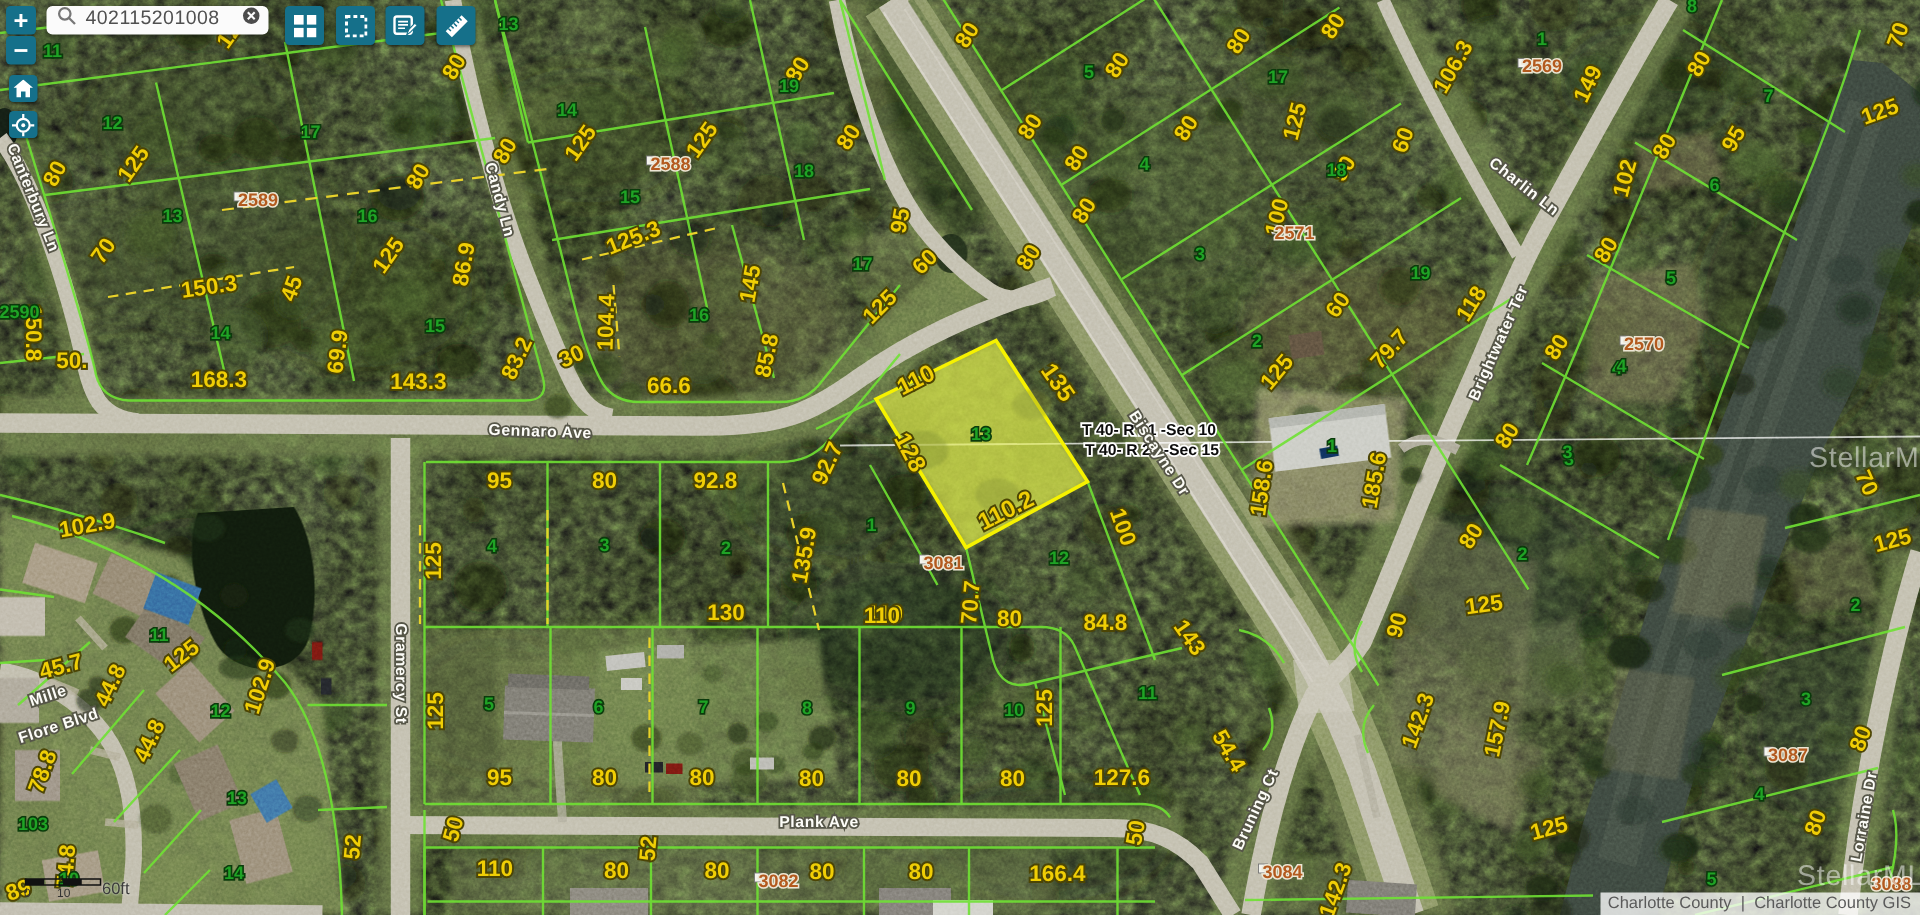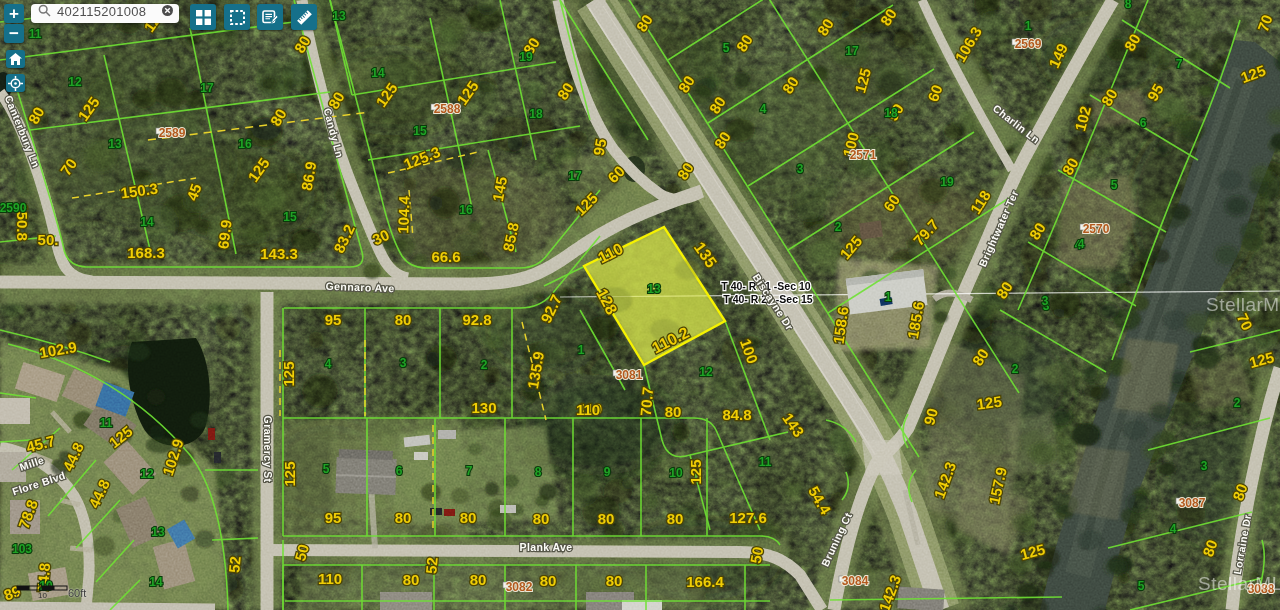--- a/index.html
+++ b/index.html
@@ -1069,12 +1069,13 @@
 <svg width="75" height="16">
 <rect x="1" y="2" width="50" height="4" fill="none" stroke="#111" stroke-width="1"></rect>
 <rect x="1" y="2" width="12.5" height="4" fill="#111"></rect>
 <rect x="26" y="2" width="12.5" height="4" fill="#111"></rect>
 <text x="0" y="14" font-size="8" fill="#333" font-family="Liberation Sans">0</text>
 <text x="22" y="14" font-size="8" fill="#333" font-family="Liberation Sans">10</text>
 </svg>
 </div>
 <div style="position:absolute;left:68px;top:587px;color:#3b3b3b;font-size:11px;font-weight:normal;text-shadow:0 0 2px #fff">60ft</div>
 
+<div id="attrib">Charlotte County &nbsp;|&nbsp; Charlotte County GIS</div>
 </div>
 </body></html>

